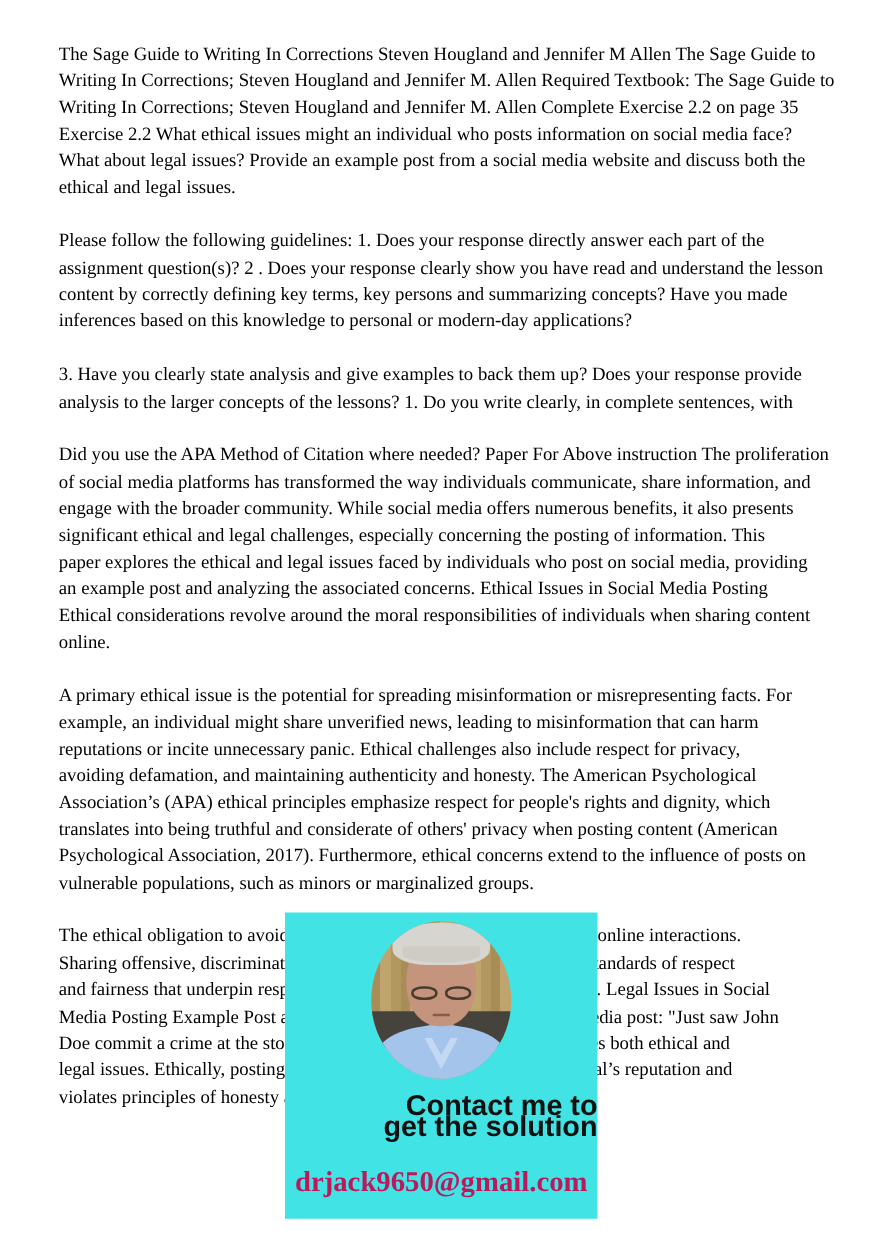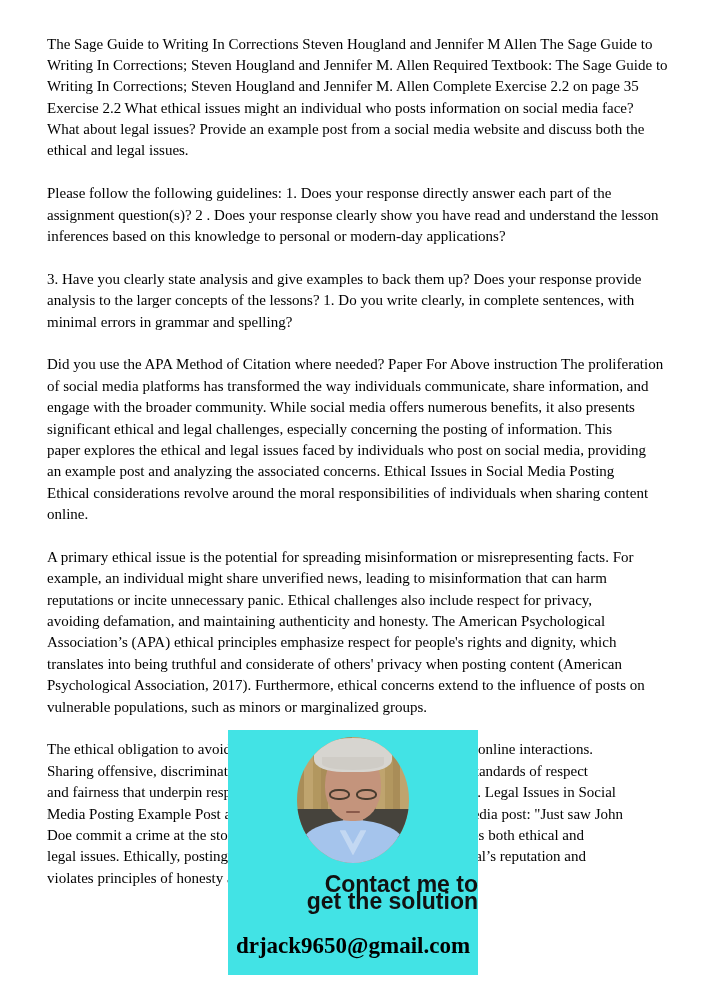--- a/index.html
+++ b/index.html
@@ -25,21 +25,21 @@
   .ad-line{
     position:absolute;left:0;width:100%;text-align:right;
     font-family:"Liberation Sans", sans-serif;font-weight:700;
     font-size:23px;line-height:31px;color:#111;
   }
   .ad-line1{top:139px;}
   .ad-line2{top:156px;}
   .ad-email{
     position:absolute;left:0;top:201px;width:100%;text-align:center;
     font-family:"Liberation Serif", serif;font-weight:700;
-    font-size:23px;line-height:30px;color:#000000;
+    font-size:23px;line-height:30px;color:#be185d;
   }
 
   
   .photo{
     position:absolute;left:69px;top:7px;width:112px;height:126px;
     border-radius:50%;overflow:hidden;
     background:repeating-linear-gradient(90deg,#a98d58 0 7px,#bfa46e 7px 16px,#b2975f 16px 24px);
   }
   .ph-dark{position:absolute;left:0;top:57%;width:100%;height:23%;background:#46433c;}
   .ph-shirt{position:absolute;left:4%;top:66%;width:92%;height:40%;background:#a5c4ec;border-radius:50% 50% 0 0;}
@@ -63,27 +63,27 @@
     <div class="ln">Writing In Corrections; Steven Hougland and Jennifer M. Allen Required Textbook: The Sage Guide to</div>
     <div class="ln">Writing In Corrections; Steven Hougland and Jennifer M. Allen Complete Exercise 2.2 on page 35</div>
     <div class="ln">Exercise 2.2 What ethical issues might an individual who posts information on social media face?</div>
     <div class="ln">What about legal issues? Provide an example post from a social media website and discuss both the</div>
     <div class="ln">ethical and legal issues.</div>
   </div>
 
   <div class="para">
     <div class="ln">Please follow the following guidelines: 1. Does your response directly answer each part of the</div>
     <div class="ln">assignment question(s)? 2 . Does your response clearly show you have read and understand the lesson</div>
+    <div class="ln">content by correctly defining key terms, key persons and summarizing concepts? Have you made</div>
     <div class="ln">inferences based on this knowledge to personal or modern-day applications?</div>
   </div>
 
   <div class="para">
     <div class="ln">3. Have you clearly state analysis and give examples to back them up? Does your response provide</div>
     <div class="ln">analysis to the larger concepts of the lessons? 1. Do you write clearly, in complete sentences, with</div>
-    <div class="ln">minimal errors in grammar and spelling?</div>
   </div>
 
   <div class="para">
     <div class="ln">Did you use the APA Method of Citation where needed? Paper For Above instruction The proliferation</div>
     <div class="ln">of social media platforms has transformed the way individuals communicate, share information, and</div>
     <div class="ln">engage with the broader community. While social media offers numerous benefits, it also presents</div>
     <div class="ln">significant ethical and legal challenges, especially concerning the posting of information. This</div>
     <div class="ln">paper explores the ethical and legal issues faced by individuals who post on social media, providing</div>
     <div class="ln">an example post and analyzing the associated concerns. Ethical Issues in Social Media Posting</div>
     <div class="ln">Ethical considerations revolve around the moral responsibilities of individuals when sharing content</div>

